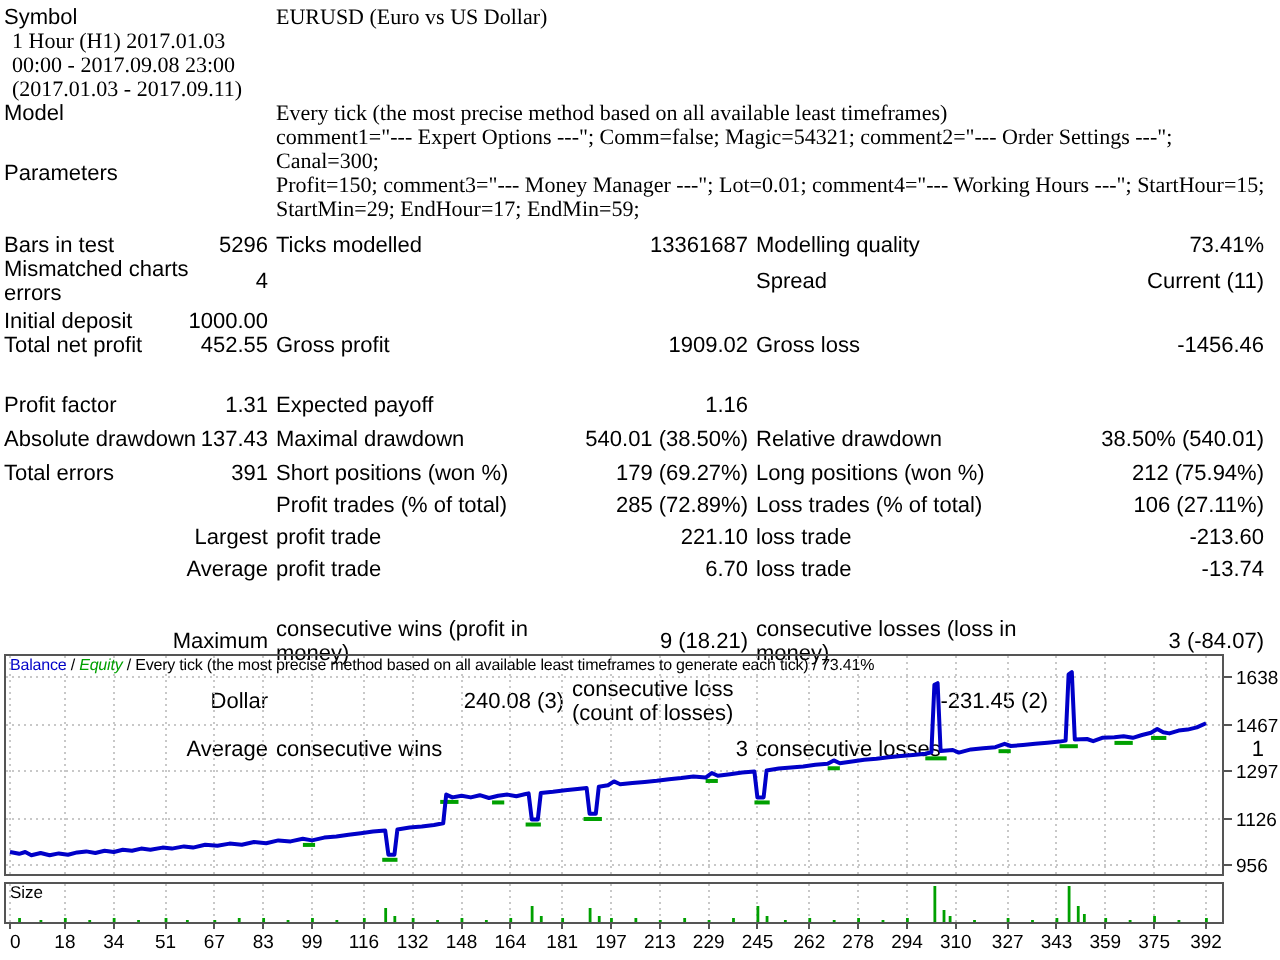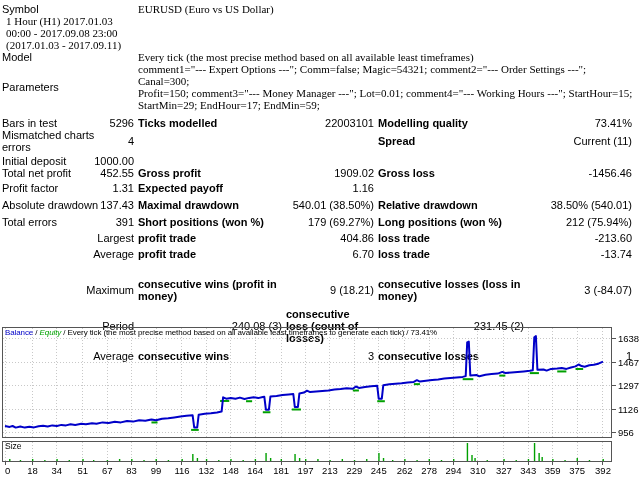--- a/index.html
+++ b/index.html
@@ -5,22 +5,22 @@
 <style>
   html,body{margin:0;padding:0;background:#fff;}
   body{width:640px;height:480px;overflow:hidden;position:relative;
        font-family:"Liberation Sans", sans-serif;color:#000;}
   .report{position:absolute;left:2px;top:3px;width:636px;font-size:11px;line-height:12px;}
   .hrow{display:grid;grid-template-columns:132px 1fr;align-items:center;}
   .hrow .hval{padding-left:4px;font-family:Liberation Serif, serif;}
   .srow{display:grid;grid-template-columns:102px 30px 148px 92px 150px 108px;align-items:center;}
   .srow span{display:block;}
   .c1v,.c2v,.c3v{text-align:right;white-space:nowrap;justify-self:end;}
-  .c2l,.c3l{padding-left:4px;font-weight:bold;}
-  .r0{margin-top:6px}.r2{margin-top:2px}.r4{margin-top:3px}.r5{margin-top:5px}
+  .c2l,.c3l{padding-left:4px;}
+  .r0{margin-top:6px}.r2{margin-top:2px}.r4{margin-top:18px}.r5{margin-top:5px}
   .r6{margin-top:5px}.r7{margin-top:4px}.r8{margin-top:4px}.r9{margin-top:4px}
   .r10{margin-top:18px}.r11{margin-top:6px}.r12{margin-top:6px}
   .chart{position:absolute;left:0;top:326px;width:632px;height:154px;}
   .legend{position:absolute;left:5px;top:2px;font-size:8px;line-height:10px;white-space:nowrap;letter-spacing:-0.1px;}
   .legend .bal{color:#0000C8;}
   .legend .eq{color:#00A000;font-style:italic;}
   svg text{font-family:"Liberation Sans", sans-serif;}
 </style>
 </head>
 <body>
@@ -43,21 +43,21 @@
       <span style="display:block">comment1="--- Expert Options ---"; Comm=false; Magic=54321; comment2="--- Order Settings ---"; Canal=300;</span>
       <span style="display:block">Profit=150; comment3="--- Money Manager ---"; Lot=0.01; comment4="--- Working Hours ---"; StartHour=15;</span>
       <span style="display:block">StartMin=29; EndHour=17; EndMin=59;</span>
     </span>
   </div>
   <div id="stats">
       <div class="srow r0">
         <span class="c1l">Bars in test</span>
         <span class="c1v">5296</span>
         <span class="c2l">Ticks modelled</span>
-        <span class="c2v">22003101</span>
+        <span class="c2v">13361687</span>
         <span class="c3l">Modelling quality</span>
         <span class="c3v">73.41%</span>
       </div>
       <div class="srow r1">
         <span class="c1l">Mismatched charts errors</span>
         <span class="c1v">4</span>
         <span class="c2l"></span>
         <span class="c2v"></span>
         <span class="c3l">Spread</span>
         <span class="c3v">Current (11)</span>
@@ -95,25 +95,33 @@
         <span class="c3v">38.50% (540.01)</span>
       </div>
       <div class="srow r6">
         <span class="c1l">Total errors</span>
         <span class="c1v">391</span>
         <span class="c2l">Short positions (won %)</span>
         <span class="c2v">179 (69.27%)</span>
         <span class="c3l">Long positions (won %)</span>
         <span class="c3v">212 (75.94%)</span>
       </div>
+      <div class="srow r7">
+        <span class="c1l"></span>
+        <span class="c1v"></span>
+        <span class="c2l">Profit trades (% of total)</span>
+        <span class="c2v">285 (72.89%)</span>
+        <span class="c3l">Loss trades (% of total)</span>
+        <span class="c3v">106 (27.11%)</span>
+      </div>
       <div class="srow r8">
         <span class="c1l"></span>
         <span class="c1v">Largest</span>
         <span class="c2l">profit trade</span>
-        <span class="c2v">404.86</span>
+        <span class="c2v">221.10</span>
         <span class="c3l">loss trade</span>
         <span class="c3v">-213.60</span>
       </div>
       <div class="srow r9">
         <span class="c1l"></span>
         <span class="c1v">Average</span>
         <span class="c2l">profit trade</span>
         <span class="c2v">6.70</span>
         <span class="c3l">loss trade</span>
         <span class="c3v">-13.74</span>
@@ -121,21 +129,21 @@
       <div class="srow r10">
         <span class="c1l"></span>
         <span class="c1v">Maximum</span>
         <span class="c2l">consecutive wins (profit in money)</span>
         <span class="c2v">9 (18.21)</span>
         <span class="c3l">consecutive losses (loss in money)</span>
         <span class="c3v">3 (-84.07)</span>
       </div>
       <div class="srow r11">
         <span class="c1l"></span>
-        <span class="c1v">Period</span>
+        <span class="c1v">Dollar</span>
         <span class="c2v">240.08 (3)</span>
         <span class="c3l">consecutive loss (count of losses)</span>
         <span class="c3v">-231.45 (2)</span>
       </div>
       <div class="srow r12">
         <span class="c1l"></span>
         <span class="c1v">Average</span>
         <span class="c2l">consecutive wins</span>
         <span class="c2v">3</span>
         <span class="c3l">consecutive losses</span>

